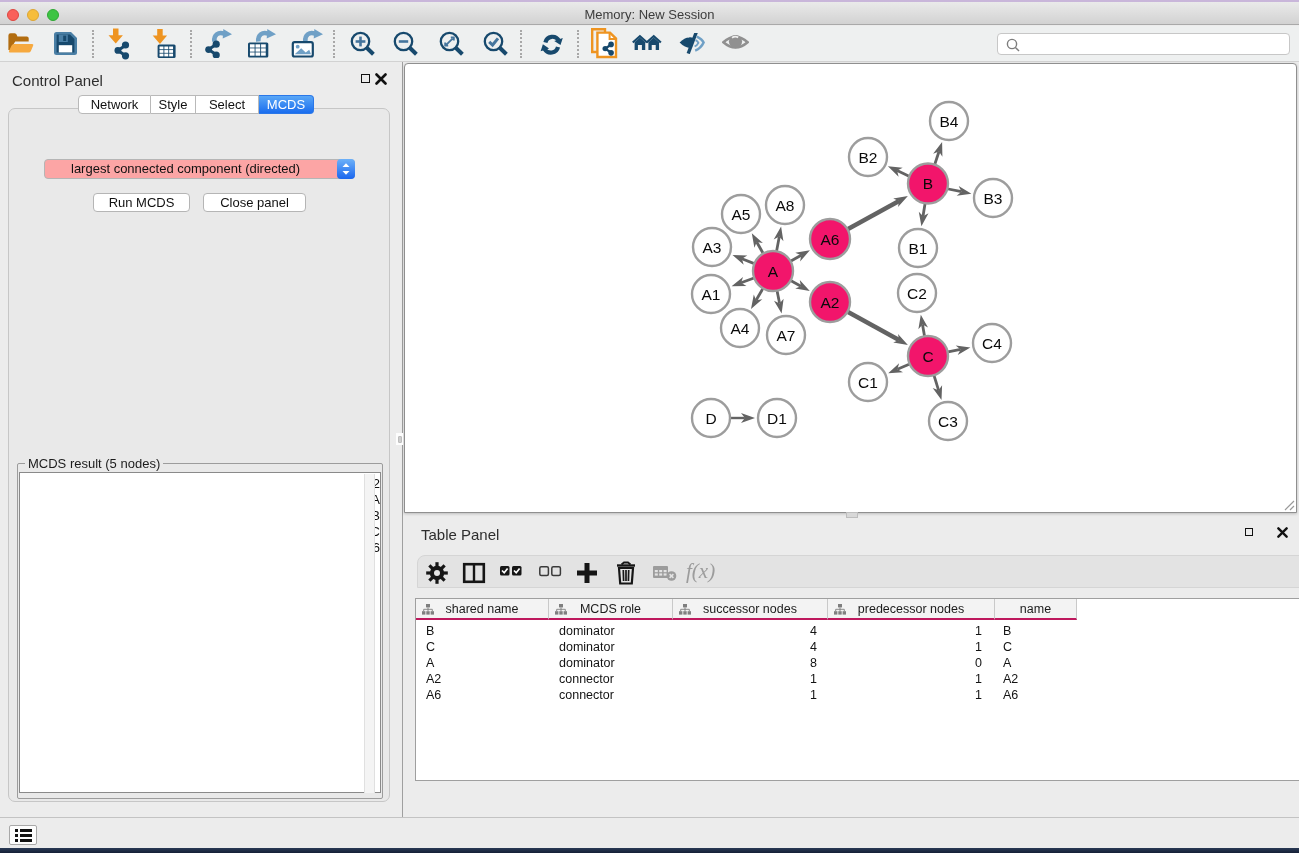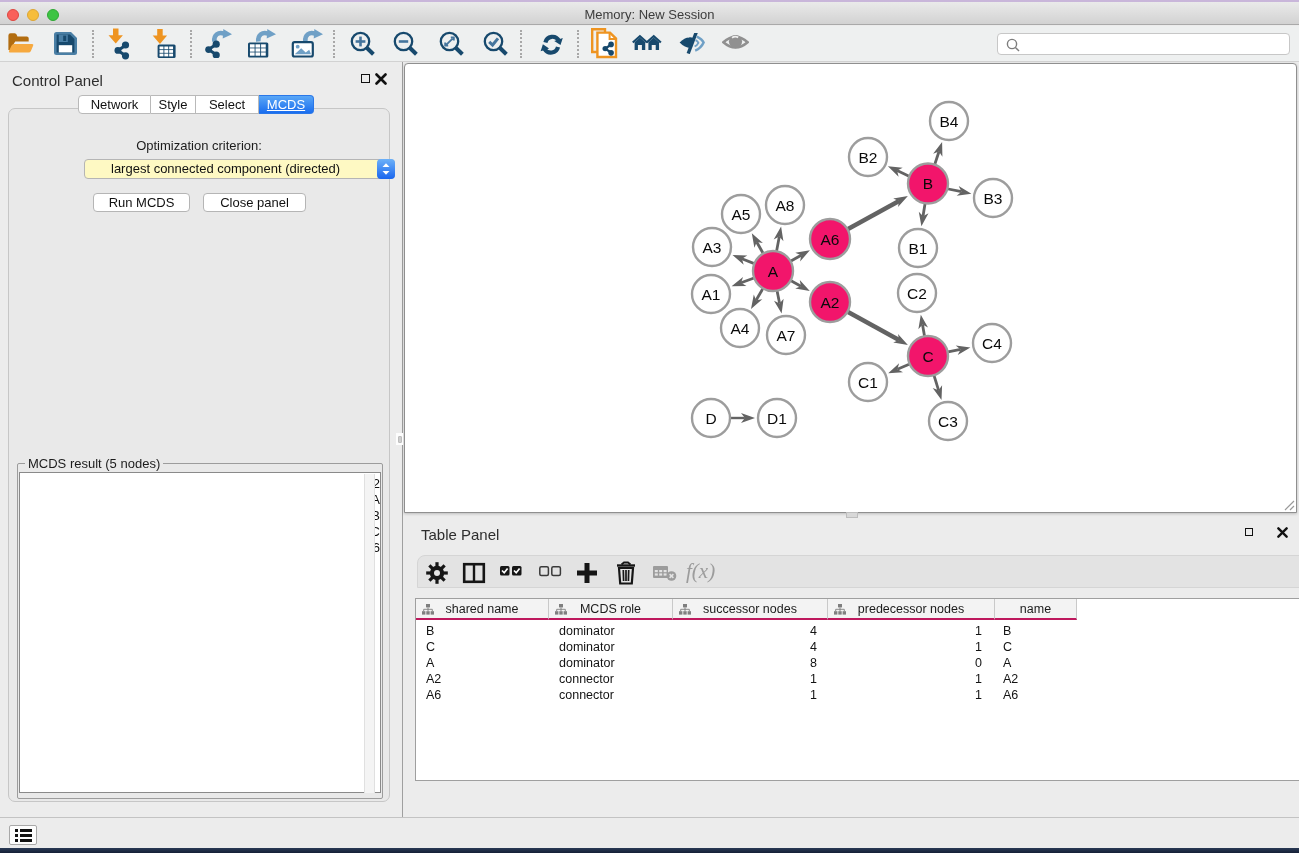--- a/index.html
+++ b/index.html
@@ -18,26 +18,26 @@
 #toolbar { left:0; top:26px; width:1299px; height:36px; background:#eef0f0; border-bottom:1px solid #d2d2d2; }
 .tsep { top:4px; height:28px; width:0; border-left:2px dotted #a8a8a8; }
 #searchbox { left:997px; top:7px; width:293px; height:22px; background:#fff; border:1px solid #c7c7c7; border-radius:4px; }
 
 #leftpane { left:0; top:62px; width:403px; height:755px; background:#ececec; border-right:1px solid #9f9f9f; }
 .paneltitle { font-size:15px; color:#2e2e2e;text-align:right; }
 #cptabs { top:33px; left:78px; height:20px; z-index:3; }
 .tabbtn { float:left; height:19px; line-height:18px; background:#fff; border:1px solid #b9b9b9; border-left:none;
   font-size:13px; color:#111; text-align:center; }
 .tabbtn.first { border-left:1px solid #b9b9b9; border-radius:4px 0 0 4px; }
-.tabbtn.last { border-radius:0 4px 4px 0;text-decoration:underline; }
+.tabbtn.last { border-radius:0 4px 4px 0; }
 .tabbtn.sel { background:linear-gradient(#59a7f7,#1a6dee); color:#fff; border-color:#2a77e8; }
 #cpbody { left:8px; top:46px; width:382px; height:694px; background:#e9e9e9; border:1px solid #c6c6c6; border-radius:7px; }
 #optlabel { top:29px; width:100%; text-align:center; font-size:13px; color:#1c1c1c; }
-#combo { left:35px; top:50px; width:311px; height:20px; background:#fef9c3; border:1px solid #b5b5b5; border-radius:4px;
-  font-size:13px; color:#111; line-height:18px; padding-left:26px;margin-left:40px; }
+#combo { left:35px; top:50px; width:311px; height:20px; background:#fca5a5; border:1px solid #b5b5b5; border-radius:4px;
+  font-size:13px; color:#111; line-height:18px; padding-left:26px; }
 #combospin { right:-1px; top:-1px; width:18px; height:20px; border-radius:4px; background:linear-gradient(#6db1f8,#1a66ee); }
 .btn { top:84px; height:19px; background:#fff; border:1px solid #b5b5b5; border-radius:4px; font-size:13px;
   color:#111; text-align:center; line-height:17px; }
 #groupbox { left:8px; top:354px; width:366px; height:336px; border:1px solid #9c9c9c; border-radius:2px;text-align:right; }
 #grouptitle { left:7px; top:-8px; background:#e9e9e9; padding:0 3px; font-size:13px; color:#1c1c1c; }
 #mlist { left:1px; top:8px; width:362px; height:321px; background:#fff; border:1px solid #8a8a8a; font-size:13px; color:#111; }
 #mlist .li { padding-left:3px; height:16px; line-height:16px; }
 #mlist { padding-top:3px; }
 #mscroll { right:5px; top:1px; width:11px; height:319px; background:#f4f4f4; border-left:1px solid #e0e0e0; border-right:1px solid #e0e0e0;}
 
@@ -251,21 +251,20 @@
   <svg class="abs" style="left:375px;top:11px" width="12" height="12" viewBox="0 0 12 12">
       <path d="M1.5 1.5 L10.5 10.5 M10.5 1.5 L1.5 10.5" stroke="#111" stroke-width="2.6" stroke-linecap="round"></path>
     </svg>
   <div id="cptabs" class="abs">
     <div class="tabbtn first" style="width:73px">Network</div>
     <div class="tabbtn" style="width:45px">Style</div>
     <div class="tabbtn" style="width:63px">Select</div>
     <div class="tabbtn sel last" style="width:55px">MCDS</div>
   </div>
   <div id="cpbody" class="abs">
-    <div id="optlabel" class="abs">Optimization criterion:</div>
     <div id="combo" class="abs">largest connected component (directed)
       <div id="combospin" class="abs">
           <svg width="18" height="20" viewBox="0 0 18 20">
             <path d="M5.5 8 L9 4.2 L12.5 8 Z" fill="#fff"></path>
             <path d="M5.5 12 L9 15.8 L12.5 12 Z" fill="#fff"></path>
           </svg>
         </div>
     </div>
     <div class="btn abs" style="left:84px;width:97px">Run MCDS</div>
     <div class="btn abs" style="left:194px;width:103px">Close panel</div>

